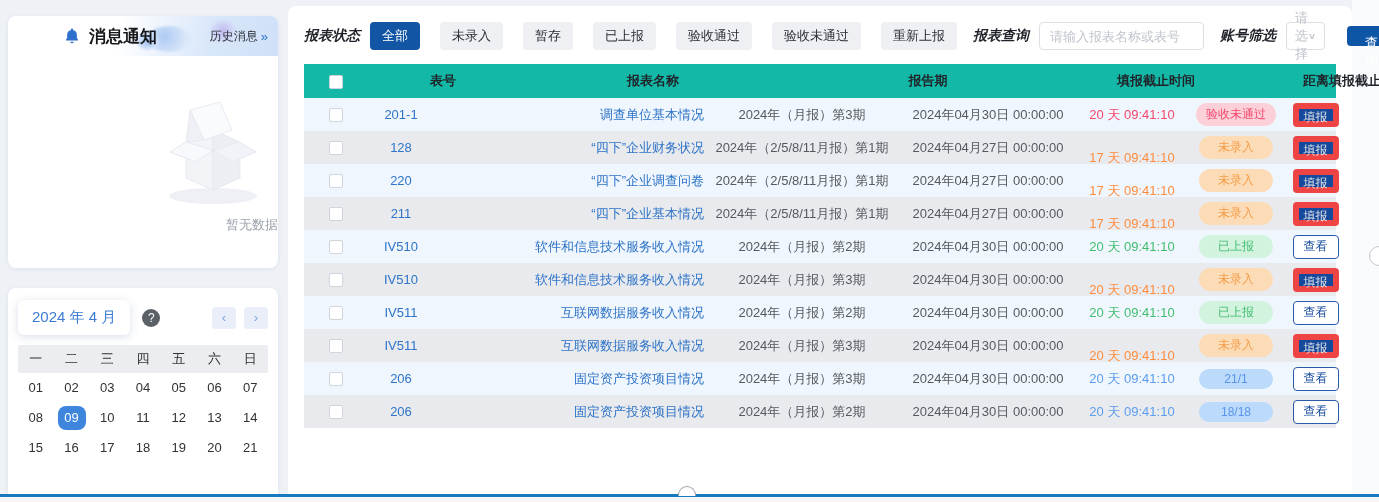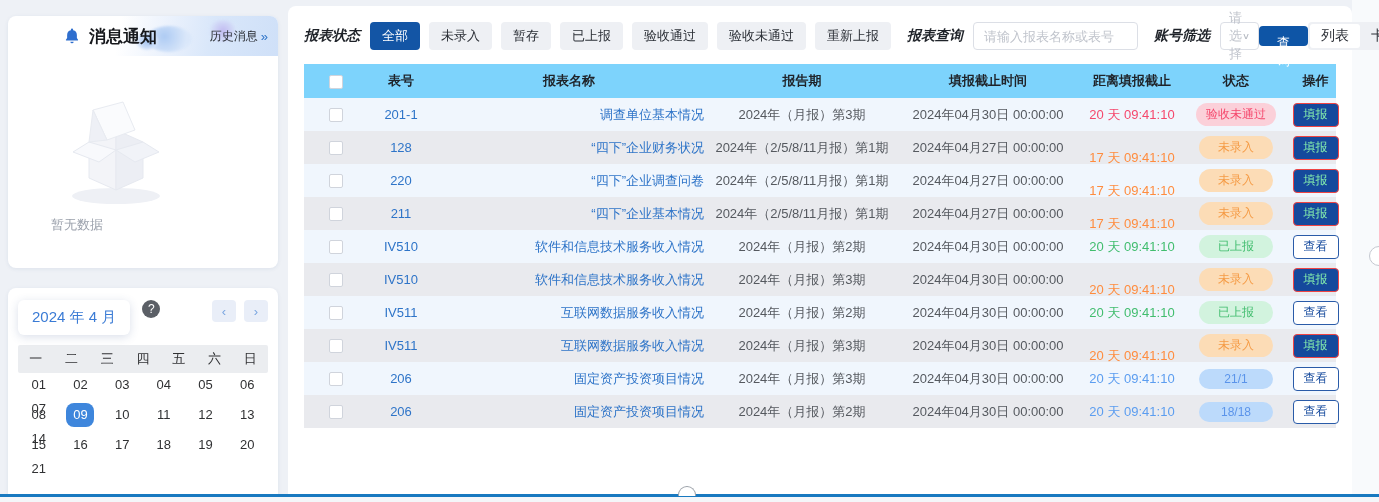--- a/index.html
+++ b/index.html
@@ -33,87 +33,87 @@
   .blob3 { width:22px; height:18px; right:120px; top:16px;
     background:radial-gradient(circle at 50% 50%,#8fb7ef,#e4eefc 80%); opacity:.8; }
   .panel-title { font-size:17px; font-weight:bold; color:#16181c; margin-left:8px; position:relative; z-index:2; }
   .head-icon { width:18px; height:18px; flex:0 0 18px; position:relative; z-index:2; }
   .history-link {
     position:absolute; right:10px; top:0; height:40px; display:flex; align-items:center;
     z-index:3; cursor:pointer; font-size:12px; color:#2b2f36;margin-left:23px;
   }
   .history-link .arrows { color:#2e74c8; font-size:13px; margin-left:3px; }
   
-  .empty-wrap { height:212px; display:flex; flex-direction:column; align-items:flex-start; justify-content:center; }
+  .empty-wrap { height:212px; display:flex; flex-direction:column; align-items:flex-end; justify-content:center; }
   .empty-text { font-size:13px; color:#9aa0ab; margin-top:6px; }
   
   .cal-body { padding:8px 10px 0 10px; }
-  .cal-top { display:flex; align-items:flex-start; margin:4px 0 10px 0; }
+  .cal-top { display:flex; align-items:center; margin:4px 0 10px 0; }
   .month-box {
     background:#fff; border-radius:6px; box-shadow:0 2px 10px rgba(50,80,140,.18);
     padding:8px 14px; font-size:15px; color:#3a7bd5; cursor:pointer;
   }
   .help-btn {
     width:18px; height:18px; border-radius:50%; background:#5b5f66; color:#fff;
     font-size:12px; display:flex; align-items:center; justify-content:center;
     margin-left:12px; cursor:pointer;
   }
   .cal-nav { margin-left:auto; display:flex; gap:8px; }
   .nav-btn {
     width:24px; height:22px; border-radius:4px; background:#e9eef8;
     color:#7aa6e0; font-size:13px; display:flex; align-items:center; justify-content:center;
     cursor:pointer; border:none;
   }
   .week-head {
     display:grid; grid-template-columns:repeat(7,1fr);
     background:#ebedf0; height:28px; align-items:center;
     font-size:13px; color:#303133; text-align:center; border-radius:2px;
   }
-  .day-row { display:grid; grid-template-columns:repeat(6,1fr); height:30px; align-items:center; text-align:center; }
+  .day-row { display:grid; grid-template-columns:repeat(7,1fr); height:30px; align-items:center; text-align:center; }
   .day { font-size:13px; color:#303133; cursor:pointer; line-height:24px; }
   .day .d-in { display:inline-block; min-width:28px; height:24px; border-radius:8px; line-height:24px; }
   .day.sel .d-in { background:#3e86dc; color:#fff; }
   
   .main-panel {
     position:absolute; left:288px; top:6px; width:1064px; height:496px;
     background:#fff; border-radius:8px 8px 0 0; padding:16px 16px 0 16px;
   }
   .filter-bar { display:flex; align-items:center; height:28px; margin-bottom:14px; }
   .f-label { font-size:14px; font-weight:bold; color:#1f2329; margin-right:10px; white-space:nowrap;font-style:italic; }
-  .tabs { display:flex; gap:9px; margin-right:16px;justify-content:center; }
+  .tabs { display:flex; gap:20px; margin-right:16px;justify-content:center; }
   .tab {
     height:28px; padding:0 12px; border:none; border-radius:4px;
     background:#eef0f4; color:#2b2f36; font-size:13px; cursor:pointer; white-space:nowrap;
     font-family:inherit;
   }
   .tab.sel { background:#1355a5; color:#fff; }
   .txt-input {
     width:165px; height:28px; border:1px solid #dcdfe6; border-radius:4px;
     padding:0 10px; font-size:13px; color:#303133; margin-right:16px; font-family:inherit;
   }
   .txt-input::placeholder { color:#c0c4cc; }
   .select-box {
     width:130px; height:28px; border:1px solid #dcdfe6; border-radius:4px;
     display:flex; align-items:center; padding:0 8px; color:#c0c4cc; font-size:13px;
-    margin-right:0; cursor:pointer; background:#fff;
+    margin-right:22px; cursor:pointer; background:#fff;
   }
   .select-box .chev { margin-left:auto; color:#b6bac2; font-size:11px; transform:scaleY(.8); }
   .btn-query {
     height:20px; padding:8px 18px; background:#0e55a6; color:#fff; border:none;
     border-radius:4px; font-size:13px; cursor:pointer; font-family:inherit;
   }
   .view-toggle { margin-left:auto; background:#eef0f4; border-radius:4px; padding:2px; display:flex; }
   .vt-btn {
     width:50px; height:24px; border:none; background:transparent; border-radius:3px;
     font-size:14px; color:#2b2f36; cursor:pointer; font-family:inherit;
   }
   .vt-btn.sel { background:#fff; }
   
   .grid-row { display:grid; grid-template-columns:64px 66px 270px 196px 176px 112px 96px 63px; align-items:center; }
-  .thead { height:34px; background:#7dd3fc; font-size:13px; color:#1f2329; font-weight:bold; }
+  .thead { height:34px; background:#14b8a6; font-size:13px; color:#1f2329; font-weight:bold;gap:42px; }
   .thead .cell, .trow .cell { text-align:center; font-size:13px; overflow:hidden; white-space:nowrap; }
   .trow { height:33px; }
   .trow.blue { background:#f0f6fd; }
   .trow.gray { background:#e9eaee; }
   .cell.c-name { text-align:right; padding-left:20px; }
   .code-text { color:#2e74c8; }
   .name-link { color:#2e74c8; text-decoration:none; cursor:pointer; }
   .cell.c-period, .cell.c-deadline { color:#55595f; }
   .cd-red    { color:#f5476c; }
   .cd-orange { color:#ff8c3e;margin-top:20px; }
@@ -122,21 +122,21 @@
   .pill {
     display:inline-block; min-width:74px; padding:3px 10px; border-radius:12px; font-size:12px;
   }
   .pill-error   { background:#fbd0d9; color:#f5476c; }
   .pill-warn    { background:#fcdcb6; color:#f59b45; }
   .pill-success { background:#d2f3de; color:#41bd6e; }
   .pill-info    { background:#bcdafb; color:#5b94ea; }
   .btn-act {
     min-width:46px; height:24px; border-radius:4px; font-size:12px; cursor:pointer; font-family:inherit;
   }
-  .btn-primary { background:#15499c; color:#86efac; border:1px solid #ef4444; }
+  .btn-primary { background:#15499c; color:#e5e5e5; border:6px solid #ef4444; }
   .btn-outline { background:#fff; color:#15499c; border:1px solid #2a5ba8;text-align:center; }
   .checkbox {
     display:inline-block; width:14px; height:14px; background:#fff;
     border:1px solid #d0d4dc; border-radius:2px; cursor:pointer; vertical-align:middle;
   }
   
   .bottom-line {
     position:absolute; left:0; right:0; bottom:5px; height:3px; background:#1879c0; z-index:8;
   }
   .bottom-handle {

